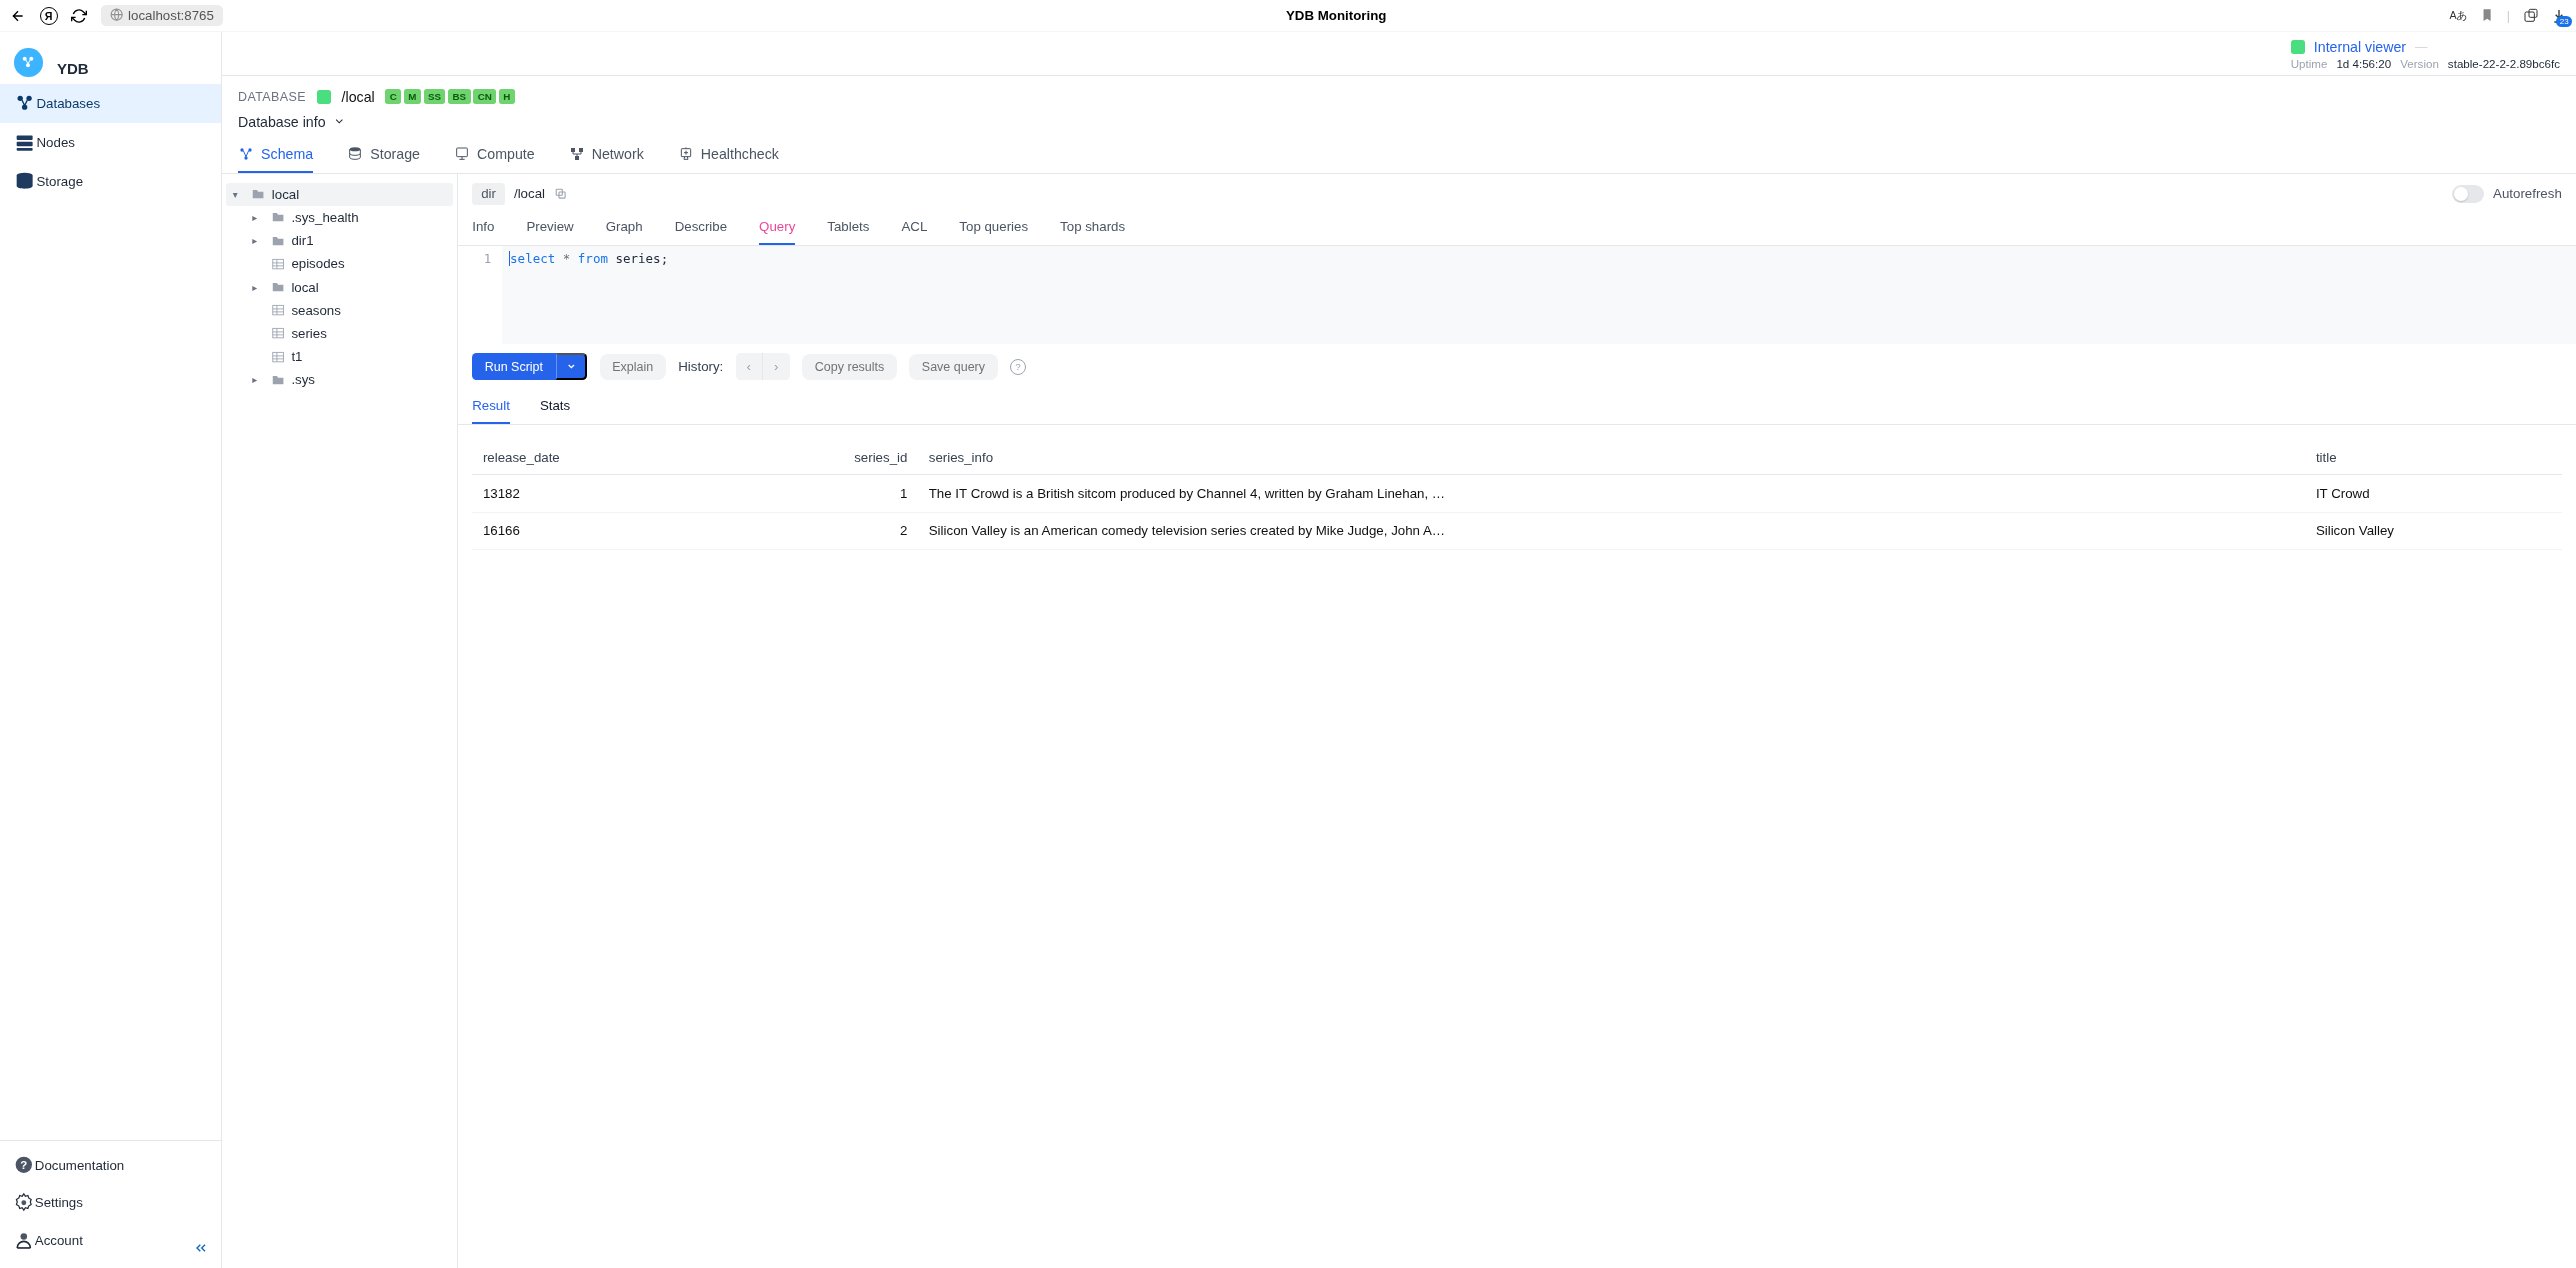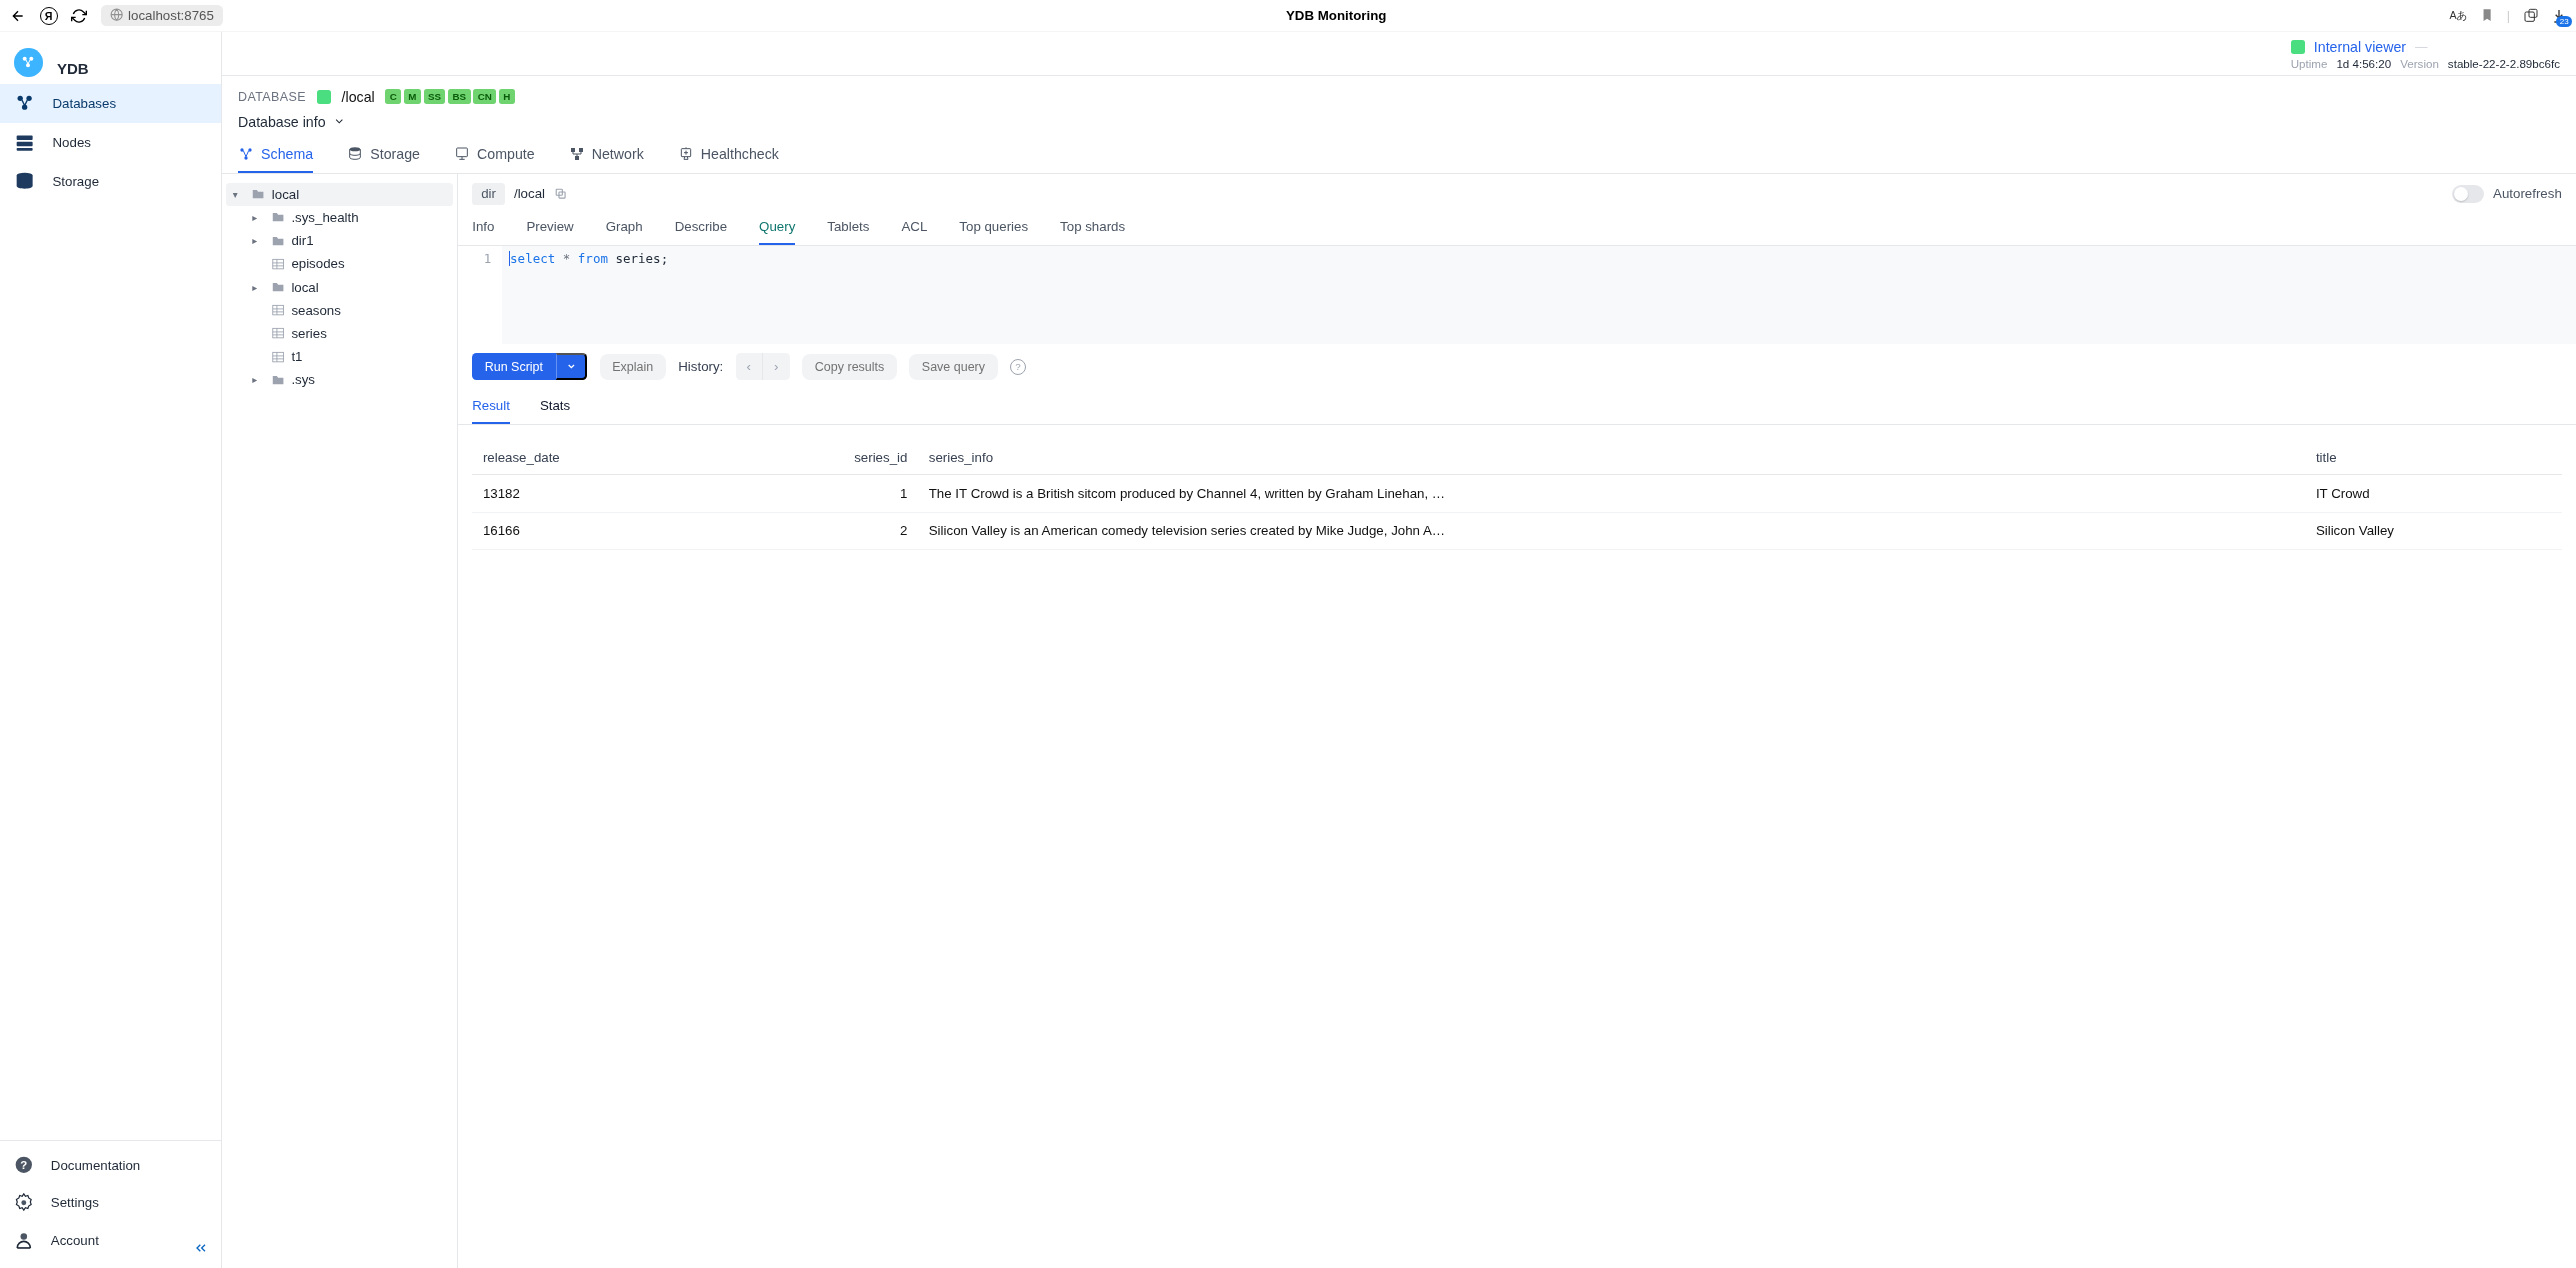--- a/index.html
+++ b/index.html
@@ -15,21 +15,21 @@
 .badge-count { position: relative; }
 .badge-count .count { position: absolute; bottom: -3.6px; right: -5.3px; background: #1a73e8; color: #fff; border-radius: 7.1px; font-size: 8px; padding: 0.9px 3.6px; margin-top: 20px; }
 
 
 .app { display: flex; height: calc(100vh - 32px); }
 .sidebar { width: 222px; border-right: 0.9px solid #e5e7eb; display: flex; flex-direction: column; }
 .sidebar-top { padding: 9px 0; }
 .brand { display: flex; align-items: flex-end; gap: 14.2px; padding: 7.1px 14.2px; font-size: 15px; font-weight: 600; }
 .brand-logo { width: 28.5px; height: 28.5px; background: #3db4ff; border-radius: 50%; display: flex; align-items: center; justify-content: center; }
 .brand-logo svg { fill: #fff; }
-.nav-item { display: flex; align-items: center; gap: 17px; padding: 9px 14.2px; color: #1f2937; cursor: pointer; font-size: 13.3px; }
+.nav-item { display: flex; align-items: center; gap: 1px; padding: 9px 14.2px; color: #1f2937; cursor: pointer; font-size: 13.3px; }
 .nav-item svg { width: 21.3px; height: 21.3px; fill: #1f3a5f; }
 .nav-item.active { background: #e6f2ff; color: #0a3a6b; font-weight: 500; }
 .nav-item.active svg { fill: #0a3a6b; }
 .sidebar-bottom { margin-top: auto; border-top: 0.9px solid #e5e7eb; padding: 5.3px 0 9px; }
 .sidebar-bottom .nav-item svg { fill: #4b5563; width: 19.6px; height: 19.6px; }
 .collapse-btn { position: absolute; right: 12.5px; bottom: 12.5px; cursor: pointer; color: #0a66c2; }
 
 .main { flex: 1; display: flex; flex-direction: column; overflow: hidden; }
 
 .header-strip { border-bottom: 0.9px solid #e5e7eb; padding: 7.1px 16px 5.3px; display: flex; justify-content: flex-end; }
@@ -66,21 +66,21 @@
 .path-bar { display: flex; align-items: center; justify-content: space-between; padding: 9px 14.2px; }
 .path-left { display: flex; align-items: center; gap: 9px; font-size: 13.3px; }
 .dir-badge { background: #eef0f2; padding: 3.6px 9px; border-radius: 3.6px; color: #4b5563; }
 .copy-icon { color: #9ca3af; cursor: pointer; }
 .autorefresh { display: flex; align-items: center; gap: 9px; color: #4b5563; font-size: 13.3px; }
 .toggle { width: 32px; height: 18px; background: #e5e7eb; border-radius: 9px; position: relative; cursor: pointer; }
 .toggle::after { content: ""; width: 14.2px; height: 14.2px; background: #fff; border-radius: 50%; position: absolute; top: 1.8px; left: 1.8px; box-shadow: 0 0.9px 1.8px rgba(0,0,0,.2); }
 
 .sub-tabs { display: flex; gap: 32px; padding: 0 14.2px; border-bottom: 0.9px solid #e5e7eb; }
 .sub-tab { padding: 5.3px 0 9px; font-size: 13.3px; color: #4b5563; cursor: pointer; border-bottom: 2.7px solid transparent; }
-.sub-tab.active { color: #0f766e; border-bottom-color: #2563eb; font-weight: 500; }
+.sub-tab.active { color: #ec4899; border-bottom-color: #2563eb; font-weight: 500; }
 
 .editor { display: flex; font-family: "SF Mono", Consolas, monospace; font-size: 12.5px; background: #fff; min-height: 98px; }
 .editor .gutter { width: 44px; text-align: right; padding: 5.3px 10.7px 5.3px 5.3px; color: #9ca3af; background: #fff; border-right: 0; }
 .editor .code { padding: 5.3px 7.1px; flex: 1; background: #f8f9fa; }
 .editor .kw { color: #1a73e8; }
 .editor .op { color: #6b7280; }
 .editor .cursor-bar { border-left: 1.8px solid #2563eb; padding-left: 0; }
 
 .action-bar { display: flex; align-items: center; gap: 12.5px; padding: 9px 14.2px; flex-wrap: wrap; }
 .btn { padding: 6.2px 12.5px; border-radius: 8px; font-size: 12.5px; cursor: pointer; border: none; background: #f1f3f5; color: #737373; }

